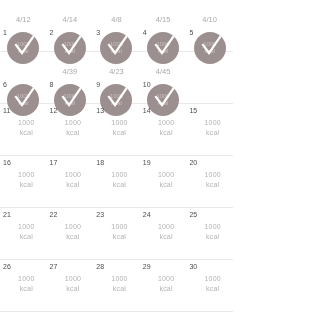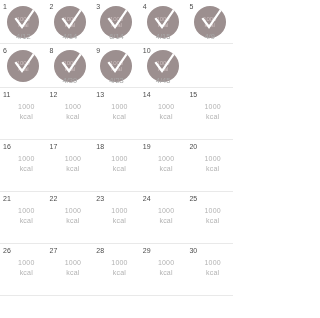--- a/index.html
+++ b/index.html
@@ -21,21 +21,22 @@
   }
 
   .cal-row {
     display: flex;
     width: 233px;
     border-bottom: 1px solid #e9e9e9;
     box-sizing: border-box;
   }
 
   .cal-row.badge-row {
-    height: 44px;
+    height: 52px;
+    align-items: center;
   }
 
   .cal-row.text-row {
     height: 52px;
   }
 
   .cal-cell {
     width: 46.6px;
     position: relative;
     box-sizing: border-box;
@@ -155,21 +156,21 @@
         <div class="cell-number">3</div>
         <div class="badge-wrap">
           <div class="badge-circle">
             <span class="badge-kcal-value">1000</span>
             <span class="badge-kcal-unit">kcal</span>
           </div>
           <svg class="check-icon" viewBox="0 0 32 32">
             <path d="M9 13 L15 21 L26 5" fill="none" stroke="#ffffff" stroke-width="2.2" stroke-linecap="square" stroke-linejoin="miter"></path>
           </svg>
         </div>
-        <div class="date-label">6/14</div>
+        <div class="date-label">4/8</div>
       </div>
       <div class="cal-cell">
         <div class="cell-number">4</div>
         <div class="badge-wrap">
           <div class="badge-circle">
             <span class="badge-kcal-value">1000</span>
             <span class="badge-kcal-unit">kcal</span>
           </div>
           <svg class="check-icon" viewBox="0 0 32 32">
             <path d="M9 13 L15 21 L26 5" fill="none" stroke="#ffffff" stroke-width="2.2" stroke-linecap="square" stroke-linejoin="miter"></path>
@@ -181,21 +182,21 @@
         <div class="cell-number">5</div>
         <div class="badge-wrap">
           <div class="badge-circle">
             <span class="badge-kcal-value">1000</span>
             <span class="badge-kcal-unit">kcal</span>
           </div>
           <svg class="check-icon" viewBox="0 0 32 32">
             <path d="M9 13 L15 21 L26 5" fill="none" stroke="#ffffff" stroke-width="2.2" stroke-linecap="square" stroke-linejoin="miter"></path>
           </svg>
         </div>
-        <div class="date-label">4/9</div>
+        <div class="date-label">4/10</div>
       </div>
     </div>
     <div class="cal-row badge-row">
       <div class="cal-cell">
         <div class="cell-number">6</div>
         <div class="badge-wrap">
           <div class="badge-circle">
             <span class="badge-kcal-value">1000</span>
             <span class="badge-kcal-unit">kcal</span>
           </div>

